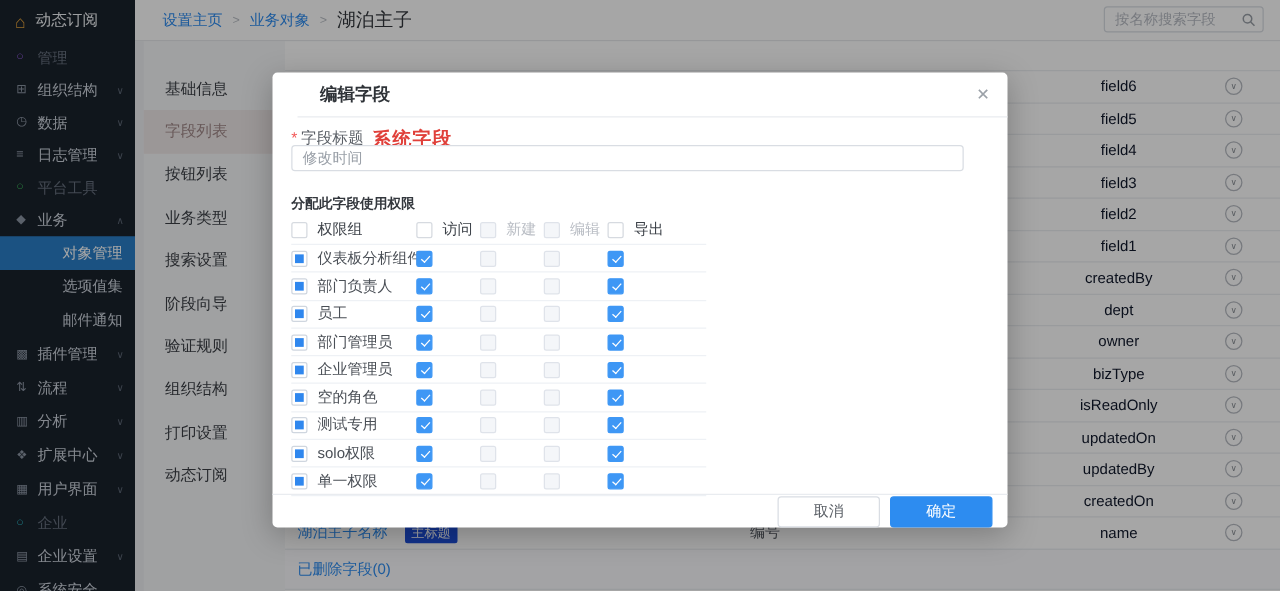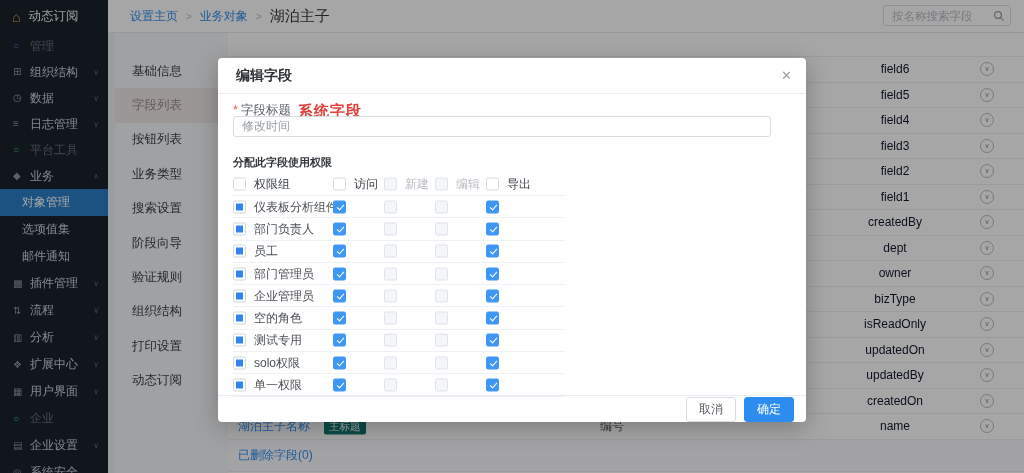--- a/index.html
+++ b/index.html
@@ -10,21 +10,21 @@
   .sidebar{position:absolute;left:0;top:0;width:108px;height:473px;background:#1a222c;z-index:1;overflow:hidden;}
   .side-home{height:33px;display:flex;align-items:center;padding-left:12px;gap:8px;color:#f0f3f6;font-size:12.5px;cursor:pointer;}
   .home-ic{color:#e2a23b;font-size:14px;line-height:1;}
   .srow{position:relative;height:26px;display:flex;align-items:center;padding-left:13px;color:#ccd3dc;font-size:12px;cursor:pointer;}
   .srow .ic{width:17px;flex:0 0 17px;font-size:10px;color:#8b95a3;line-height:1;}
   .srow .ic.purple{color:#8e5bd8;}
   .srow .ic.green{color:#3cb95c;}
   .srow .ic.teal{color:#2bb3c0;}
   .srow .chev{position:absolute;right:9px;font-size:8px;color:#5d6876;}
   .srow.dim{color:#66707e;}
-  .grp-sub .srow{height:27px;padding-left:22px;}
+  .grp-sub .srow{height:27px;padding-left:50px;}
   .grp-sub .srow.active{background:#2a7fc8;color:#fff;}
   .grp2 .srow{height:27px;}
 
   
   .topbar{position:absolute;left:108px;top:0;width:916px;height:33px;background:#fff;border-bottom:1px solid #e7e9ec;box-sizing:border-box;z-index:1;}
   .crumbs{position:absolute;left:22px;top:0;height:33px;display:flex;align-items:center;gap:8px;}
   .crumb-link{font-size:12px;color:#2d8cf0;cursor:pointer;}
   .crumb-sep{font-size:10px;color:#b7bcc3;}
   .crumb-cur{font-size:15px;color:#33373c;}
   .searchbox{position:absolute;right:13px;top:5px;width:128px;height:21px;border:1px solid #d9dde3;border-radius:3px;background:#fff;box-sizing:border-box;}
@@ -37,29 +37,29 @@
   .nitem{height:34.4px;display:flex;align-items:center;padding-left:17px;font-size:12.5px;color:#3c4046;cursor:pointer;}
   .nitem.active{background:#efe8e8;color:#a18a8a;}
 
   
   .main{position:absolute;left:228px;top:33px;width:796px;height:440px;background:#fff;z-index:1;}
   .rows{position:absolute;top:23px;left:0;right:0;border-top:1px solid #ebeef2;}
   .frow{position:relative;height:25.5px;box-sizing:border-box;border-bottom:1px solid #ebeef2;}
   .fname{position:absolute;left:577px;width:180px;top:50%;transform:translateY(-50%);text-align:center;font-size:12px;color:#0f172a;}
   .ficon{position:absolute;left:752px;top:50%;transform:translateY(-50%);width:14px;height:14px;border:1px solid #b7bbc2;border-radius:50%;display:flex;align-items:center;justify-content:center;font-size:7px;color:#8a8f96;cursor:pointer;box-sizing:border-box;}
   .fl-label{position:absolute;left:10px;top:50%;transform:translateY(-50%);font-size:12px;color:#2d8cf0;display:flex;align-items:center;gap:14px;cursor:pointer;}
-  .badge{background:#0f766e;color:#fff;font-size:10.5px;padding:1px 5px;border-radius:2px;}
+  .badge{background:#1d4ed8;color:#fff;font-size:10.5px;padding:1px 5px;border-radius:2px;}
   .ftype{position:absolute;left:372px;top:50%;transform:translateY(-50%);font-size:12px;color:#565b63;}
   .deleted{position:absolute;top:405.5px;left:0;right:0;height:33px;background:#fafbfd;border-top:1px solid #ebeef2;border-bottom:1px solid #ebeef2;display:flex;align-items:center;padding-left:10px;box-sizing:border-box;}
   .deleted-link{font-size:12px;color:#2d8cf0;cursor:pointer;}
 
   
   .overlay{position:absolute;inset:0;background:rgba(0,0,0,0.35);z-index:5;}
   .modal{position:absolute;left:218px;top:58px;width:588px;height:364px;background:#fff;border-radius:4px;box-shadow:0 6px 24px rgba(0,0,0,0.25);z-index:10;}
-  .m-head{height:36px;border-bottom:1px solid #e9ecf0;display:flex;align-items:center;padding:0 18px;font-size:14px;font-weight:bold;color:#2f3338;box-sizing:border-box;}
+  .m-head{height:36px;border-bottom:1px solid #e9ecf0;display:flex;align-items:center;padding:0 18px;font-size:14px;font-weight:bold;color:#2f3338;box-sizing:border-box;margin-left:20px;}
   .m-close{position:absolute;right:14px;top:10px;font-size:13px;color:#9ba1a8;cursor:pointer;font-weight:normal;}
   .m-label{position:absolute;left:15px;top:44px;font-size:12.5px;color:#5a5f66;}
   .m-star{color:#f25656;margin-right:3px;}
   .m-note{position:absolute;left:80px;top:44px;font-size:15px;font-weight:bold;color:#e0403a;transform:rotate(-1deg);letter-spacing:1px;}
   .m-input{position:absolute;left:15px;top:58px;width:538px;height:21px;border:1px solid #d9dde3;border-radius:3px;font-size:12px;color:#9aa0a8;padding:0 8px;outline:none;background:#fff;box-sizing:border-box;font-family:inherit;}
   .m-section{position:absolute;left:15px;top:97px;font-size:11px;color:#33373d;font-weight:bold;}
   .m-phead{position:absolute;left:15px;top:115px;width:332px;height:21px;text-align:right;}
   .m-prows{position:absolute;left:15px;top:137px;width:332px;border-top:1px solid #eef1f5;}
   .prow{position:relative;height:22.3px;box-sizing:border-box;border-bottom:1px solid #eef1f5;}
   .plabel{position:absolute;left:21px;top:50%;transform:translateY(-50%);font-size:12px;color:#4a4f56;white-space:nowrap;}
@@ -68,21 +68,21 @@
   .h0{left:21px}.h1{left:121px}.h2{left:172px}.h3{left:223px}.h4{left:274px}
   .cb{position:absolute;top:50%;transform:translateY(-50%);width:13px;height:13px;border-radius:2px;box-sizing:border-box;cursor:pointer;}
   .p0{left:0}.p1{left:100px}.p2{left:151px}.p3{left:202px}.p4{left:253px}
   .cb.un{border:1px solid #d6dae0;background:#fff;}
   .cb.dis{border:1px solid #dfe3ea;background:#f4f6f9;}
   .cb.chk{background:#3e97f5;border:1px solid #3e97f5;}
   .cb.chk::after{content:"";position:absolute;left:2.5px;top:3px;width:6px;height:3px;border-left:1.6px solid #fff;border-bottom:1.6px solid #fff;transform:rotate(-48deg);}
   .cb.ind{border:1px solid #cfd6df;background:#fff;}
   .cb.ind::after{content:"";position:absolute;left:2px;top:2px;width:7px;height:7px;background:#2f87ee;}
   .m-foot{position:absolute;left:0;right:0;bottom:0;height:27px;border-top:1px solid #e9ecf0;display:flex;align-items:center;justify-content:flex-end;gap:8px;padding-right:12px;box-sizing:border-box;}
-  .btn{font-size:12px;padding:3px 12px;border-radius:3px;border:1px solid #d9dde3;background:#fff;color:#575c63;cursor:pointer;font-family:inherit;}
+  .btn{font-size:12px;padding:3px 28px;border-radius:3px;border:1px solid #d9dde3;background:#fff;color:#575c63;cursor:pointer;font-family:inherit;}
   .btn.primary{background:#2d8cf0;border-color:#2d8cf0;color:#fff;}
 </style>
 </head>
 <body>
 
 <div class="page">
 
   <div class="sidebar">
     <div class="side-home">
       <span class="home-ic">⌂</span>

